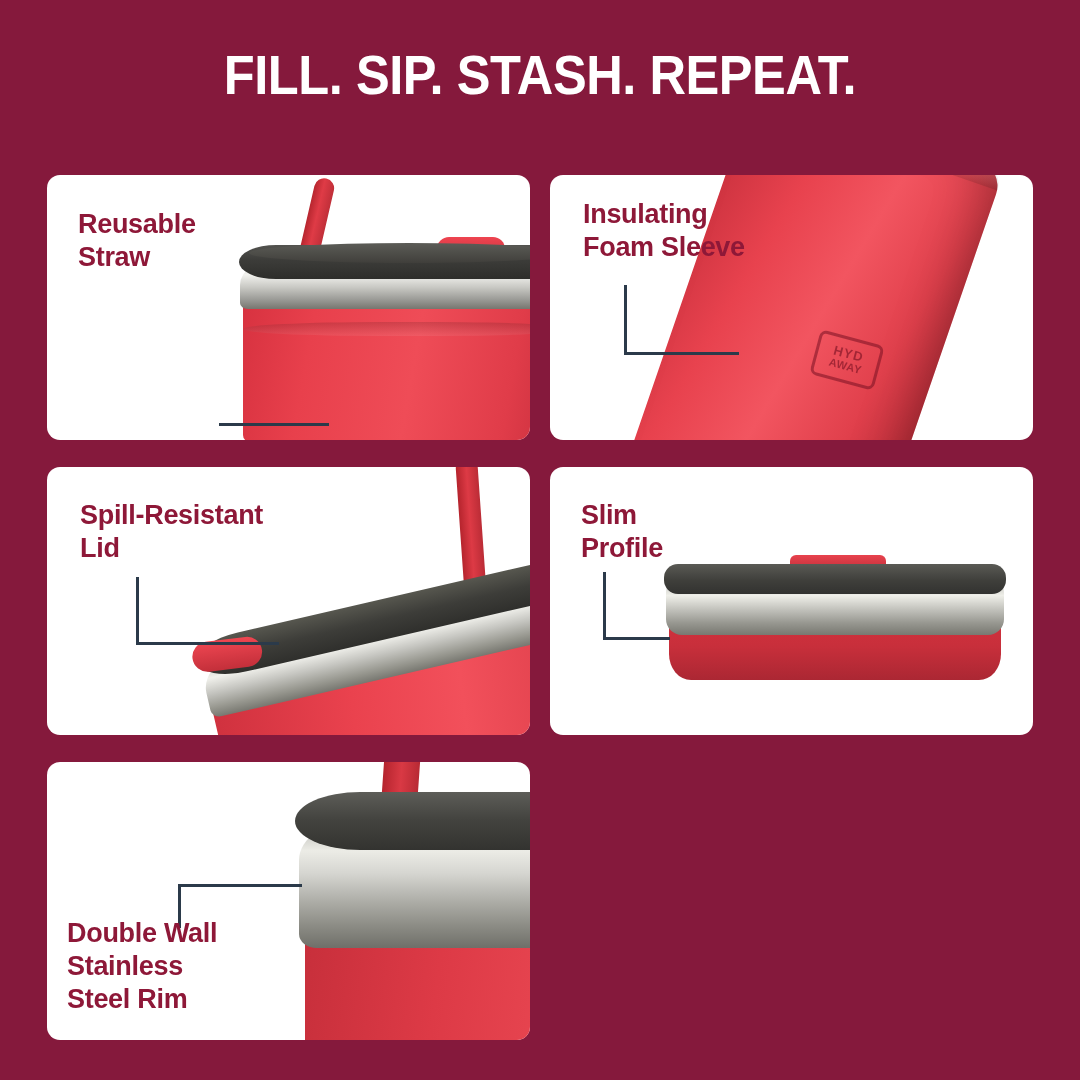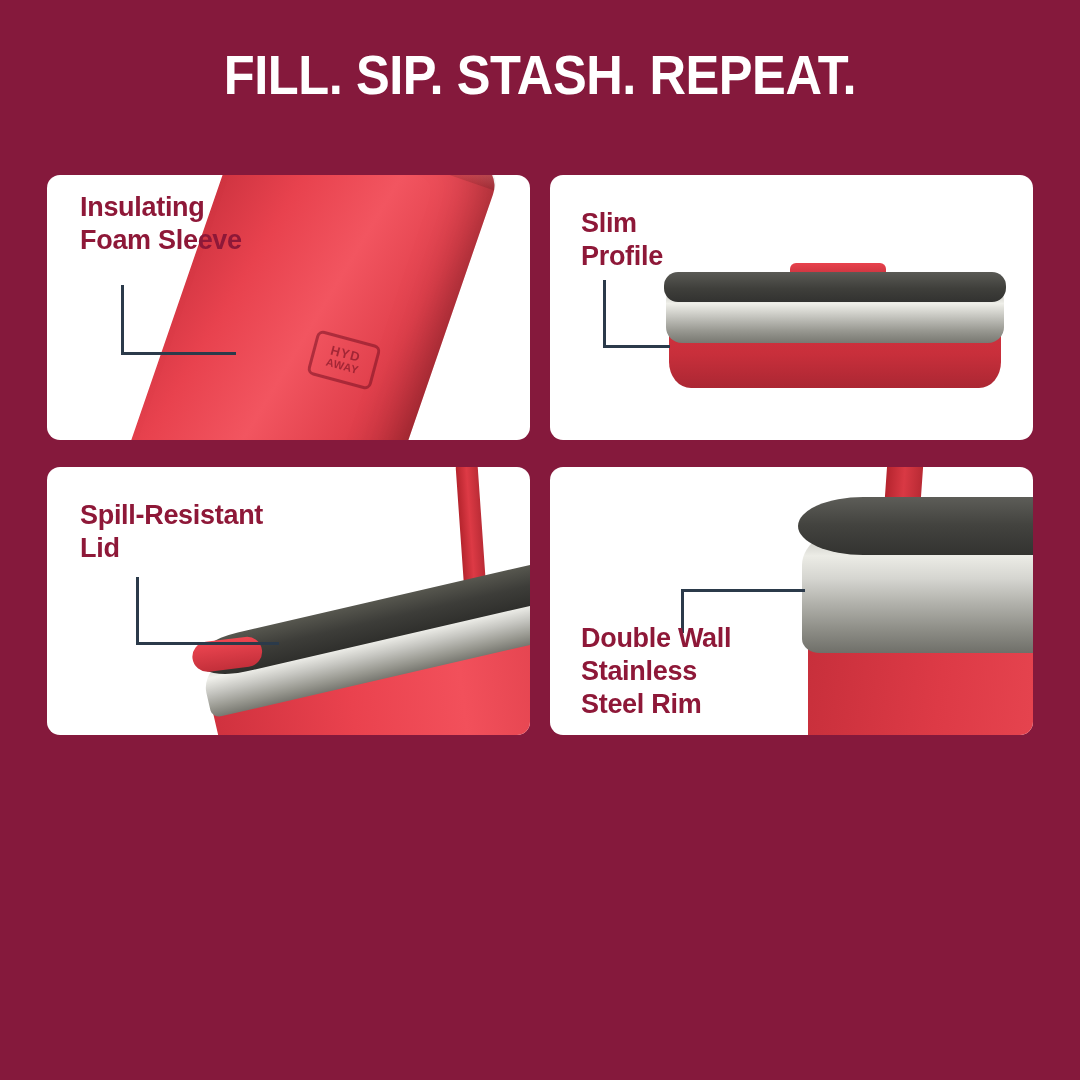--- a/index.html
+++ b/index.html
@@ -274,77 +274,92 @@
   .c6-hl1 { left:172px; width:44px; }
   .c6-hl2 { left:320px; width:44px; }
 </style>
 </head>
 <body>
 
 <h1 class="headline">FILL. SIP. STASH. REPEAT.</h1>
 
 <div class="grid">
 
+  <div class="card">
+    <div class="card-label" style="left:31px; top:33px;">Reusable
+Straw</div>
+    <div class="leader" style="left:172px; top:248px; width:110px; height:4px;">
+      <i class="lh" style="left:0; top:0; width:110px;"></i>
+    </div>
+    <div class="art">
+      <div class="c1-straw"></div>
+      <div class="c1-body"></div>
+      <div class="c1-steel"></div>
+      <div class="c1-tab"></div>
+      <div class="c1-lid"></div>
+      <div class="c1-lidtop"></div>
+    </div>
+  </div>
 
   <div class="card">
     <div class="art">
 
       <div class="c2-sleeve"></div>
       <div class="c2-logo">
         <span>HYD</span>
         <span>AWAY</span>
       </div>
     </div>
-    <div class="card-label" style="left:33px; top:16px;">Insulating
+    <div class="card-label" style="left:33px; top:23px;">Insulating
 Foam Sleeve</div>
     <div class="leader" style="left:74px; top:110px; width:115px; height:70px;">
       <i class="lv" style="left:0; top:0; height:70px;"></i>
       <i class="lh" style="left:0; top:67px; width:115px;"></i>
-    </div>
-  </div>
-
-  <div class="card">
-    <div class="card-label" style="left:31px; top:32px;">Slim
-Profile</div>
-    <div class="leader" style="left:53px; top:105px; width:67px; height:68px;">
-      <i class="lv" style="left:0; top:0; height:68px;"></i>
-      <i class="lh" style="left:0; top:65px; width:67px;"></i>
-    </div>
-    <div class="art">
-      <div class="c3-tab"></div>
-      <div class="c3-base"></div>
-      <div class="c3-steel"></div>
-      <div class="c3-lid"></div>
     </div>
   </div>
 
   <div class="card">
     <div class="art c4-wrap">
       <div class="c4-straw"></div>
       <div class="c4-body"></div>
       <div class="c4-steel"></div>
       <div class="c4-lid"></div>
       <div class="c4-tab"></div>
     </div>
     <div class="card-label" style="left:33px; top:32px;">Spill-Resistant
 Lid</div>
     <div class="leader" style="left:89px; top:110px; width:143px; height:68px;">
       <i class="lv" style="left:0; top:0; height:68px;"></i>
       <i class="lh" style="left:0; top:65px; width:143px;"></i>
     </div>
   </div>
 
   <div class="card">
+    <div class="card-label" style="left:31px; top:32px;">Slim
+Profile</div>
+    <div class="leader" style="left:53px; top:105px; width:67px; height:68px;">
+      <i class="lv" style="left:0; top:0; height:68px;"></i>
+      <i class="lh" style="left:0; top:65px; width:67px;"></i>
+    </div>
+    <div class="art">
+      <div class="c3-tab"></div>
+      <div class="c3-base"></div>
+      <div class="c3-steel"></div>
+      <div class="c3-lid"></div>
+    </div>
+  </div>
+
+  <div class="card">
     <div class="art">
       <div class="c5-straw"></div>
       <div class="c5-body"></div>
       <div class="c5-steel"></div>
       <div class="c5-lid"></div>
     </div>
-    <div class="card-label" style="left:31px; top:155px;">Double Wall
+    <div class="card-label" style="left:20px; top:155px;">Double Wall
 Stainless
 Steel Rim</div>
     <div class="leader" style="left:131px; top:122px; width:124px; height:44px;">
       <i class="lh" style="left:0; top:0; width:124px;"></i>
       <i class="lv" style="left:0; top:0; height:44px;"></i>
     </div>
   </div>
 
 
 </div>

